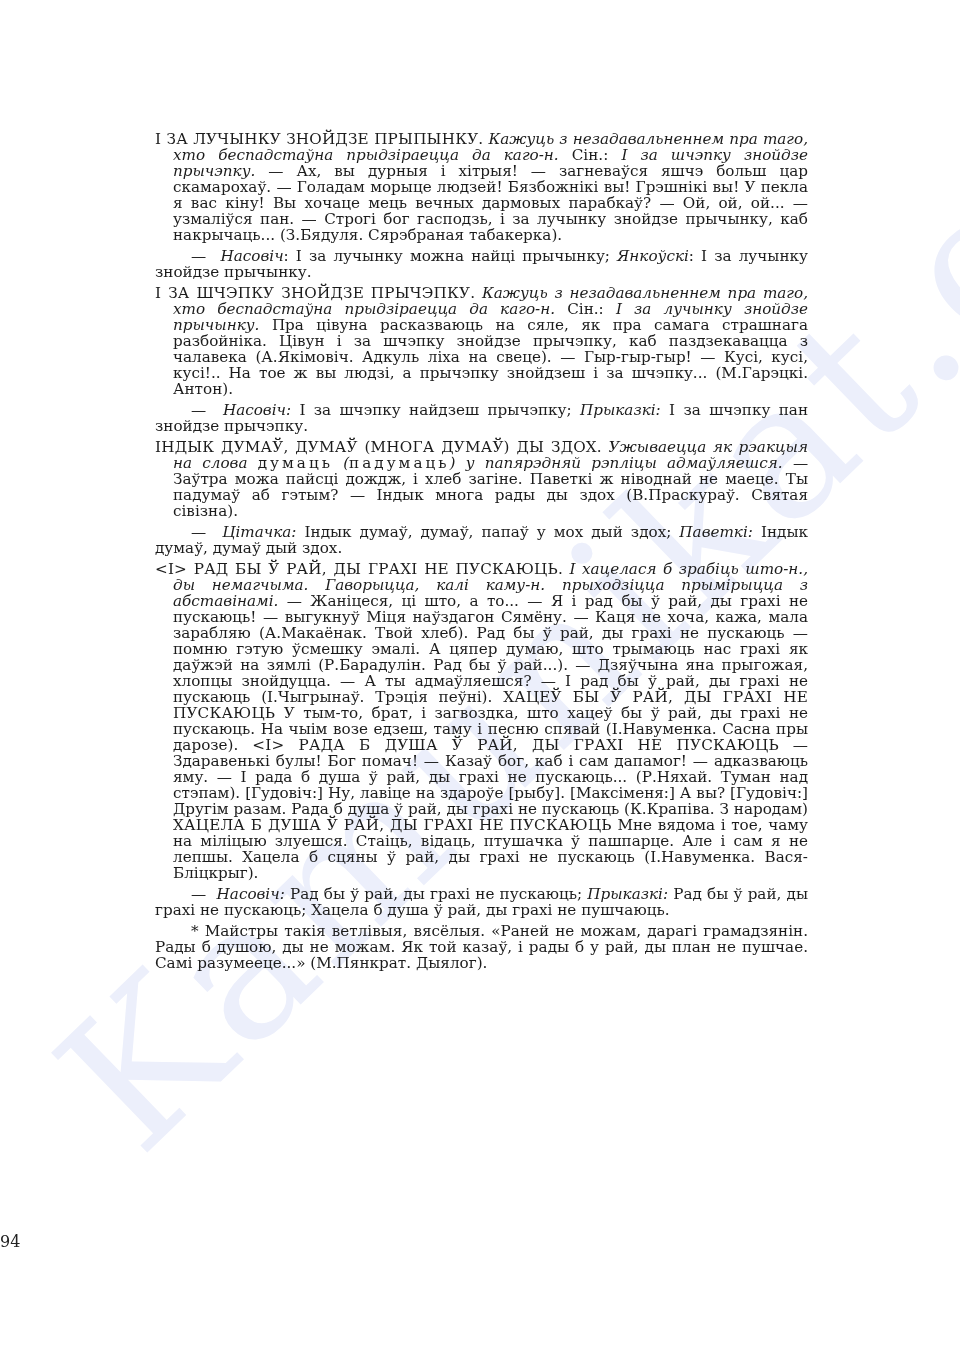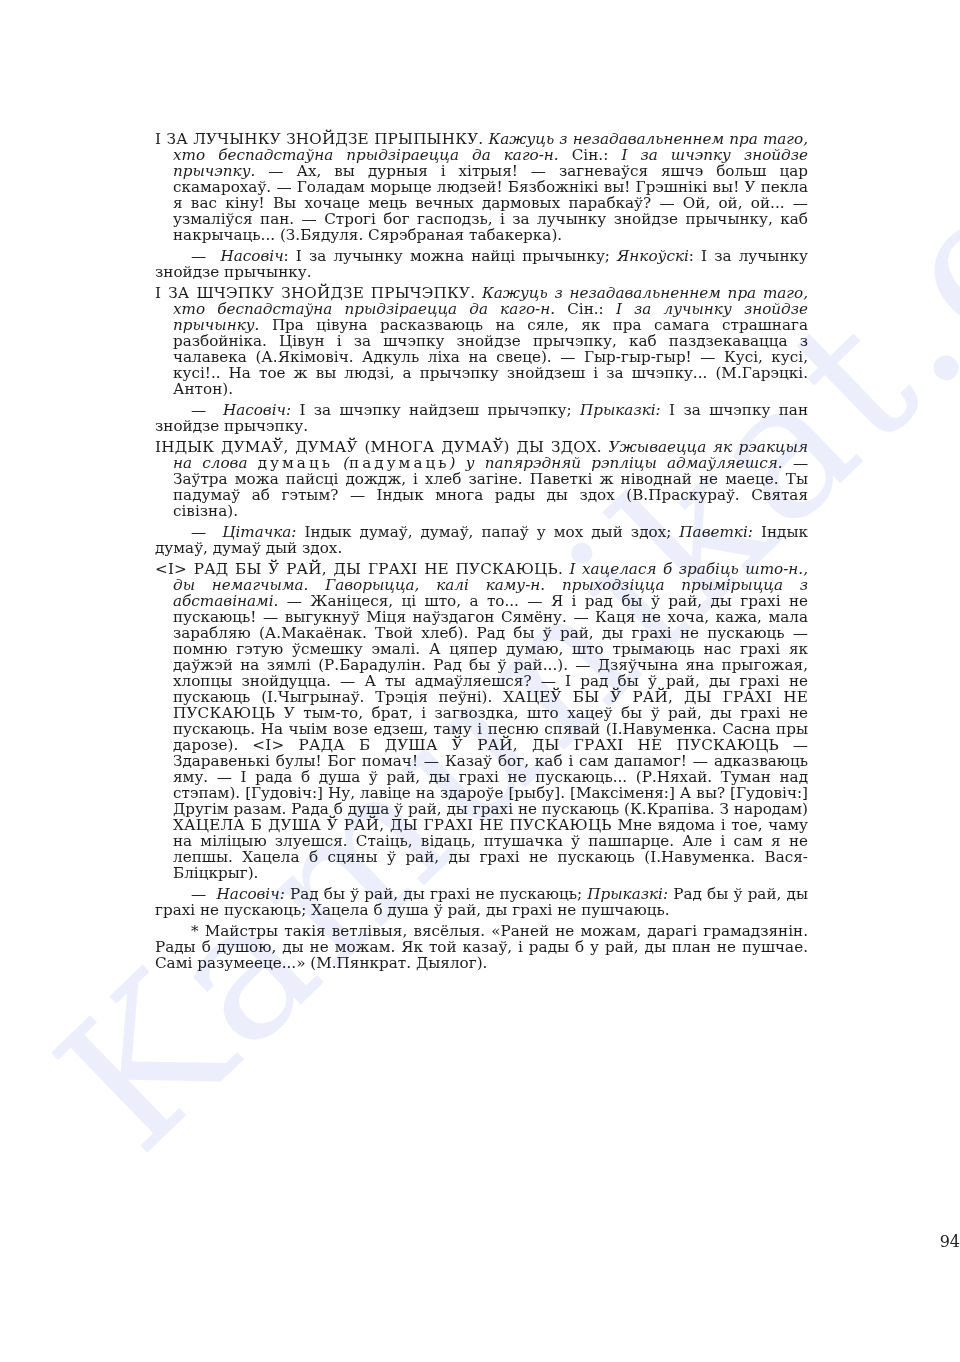--- a/index.html
+++ b/index.html
@@ -19,21 +19,21 @@
       font-family: "DejaVu Serif", "Liberation Serif", serif;
       font-size: 15.2px; line-height: 16px; color: #1c1c1c;
       z-index: 1; text-align: justify;
     }
     .entry { padding-left: 18px; text-indent: -18px; margin: 0 0 5px 0; }
     .note { text-indent: 36px; margin: 0 0 5px 0; }
     .hw { letter-spacing: 0.2px; }
     .it { font-style: italic; }
     .sp { letter-spacing: 3px; }
     .pagenum {
-      position: absolute; left: 0; width: 960px; top: 1232px; text-align: right;
+      position: absolute; left: 0; width: 960px; top: 1232px; text-align: left;
       font-family: "DejaVu Serif", serif; font-size: 16px; color: #222; z-index: 1;
     }
   </style>
 </head>
 <body>
 
 <div class="page">
 
   <div class="watermark">Kamunikat.org</div>
 

